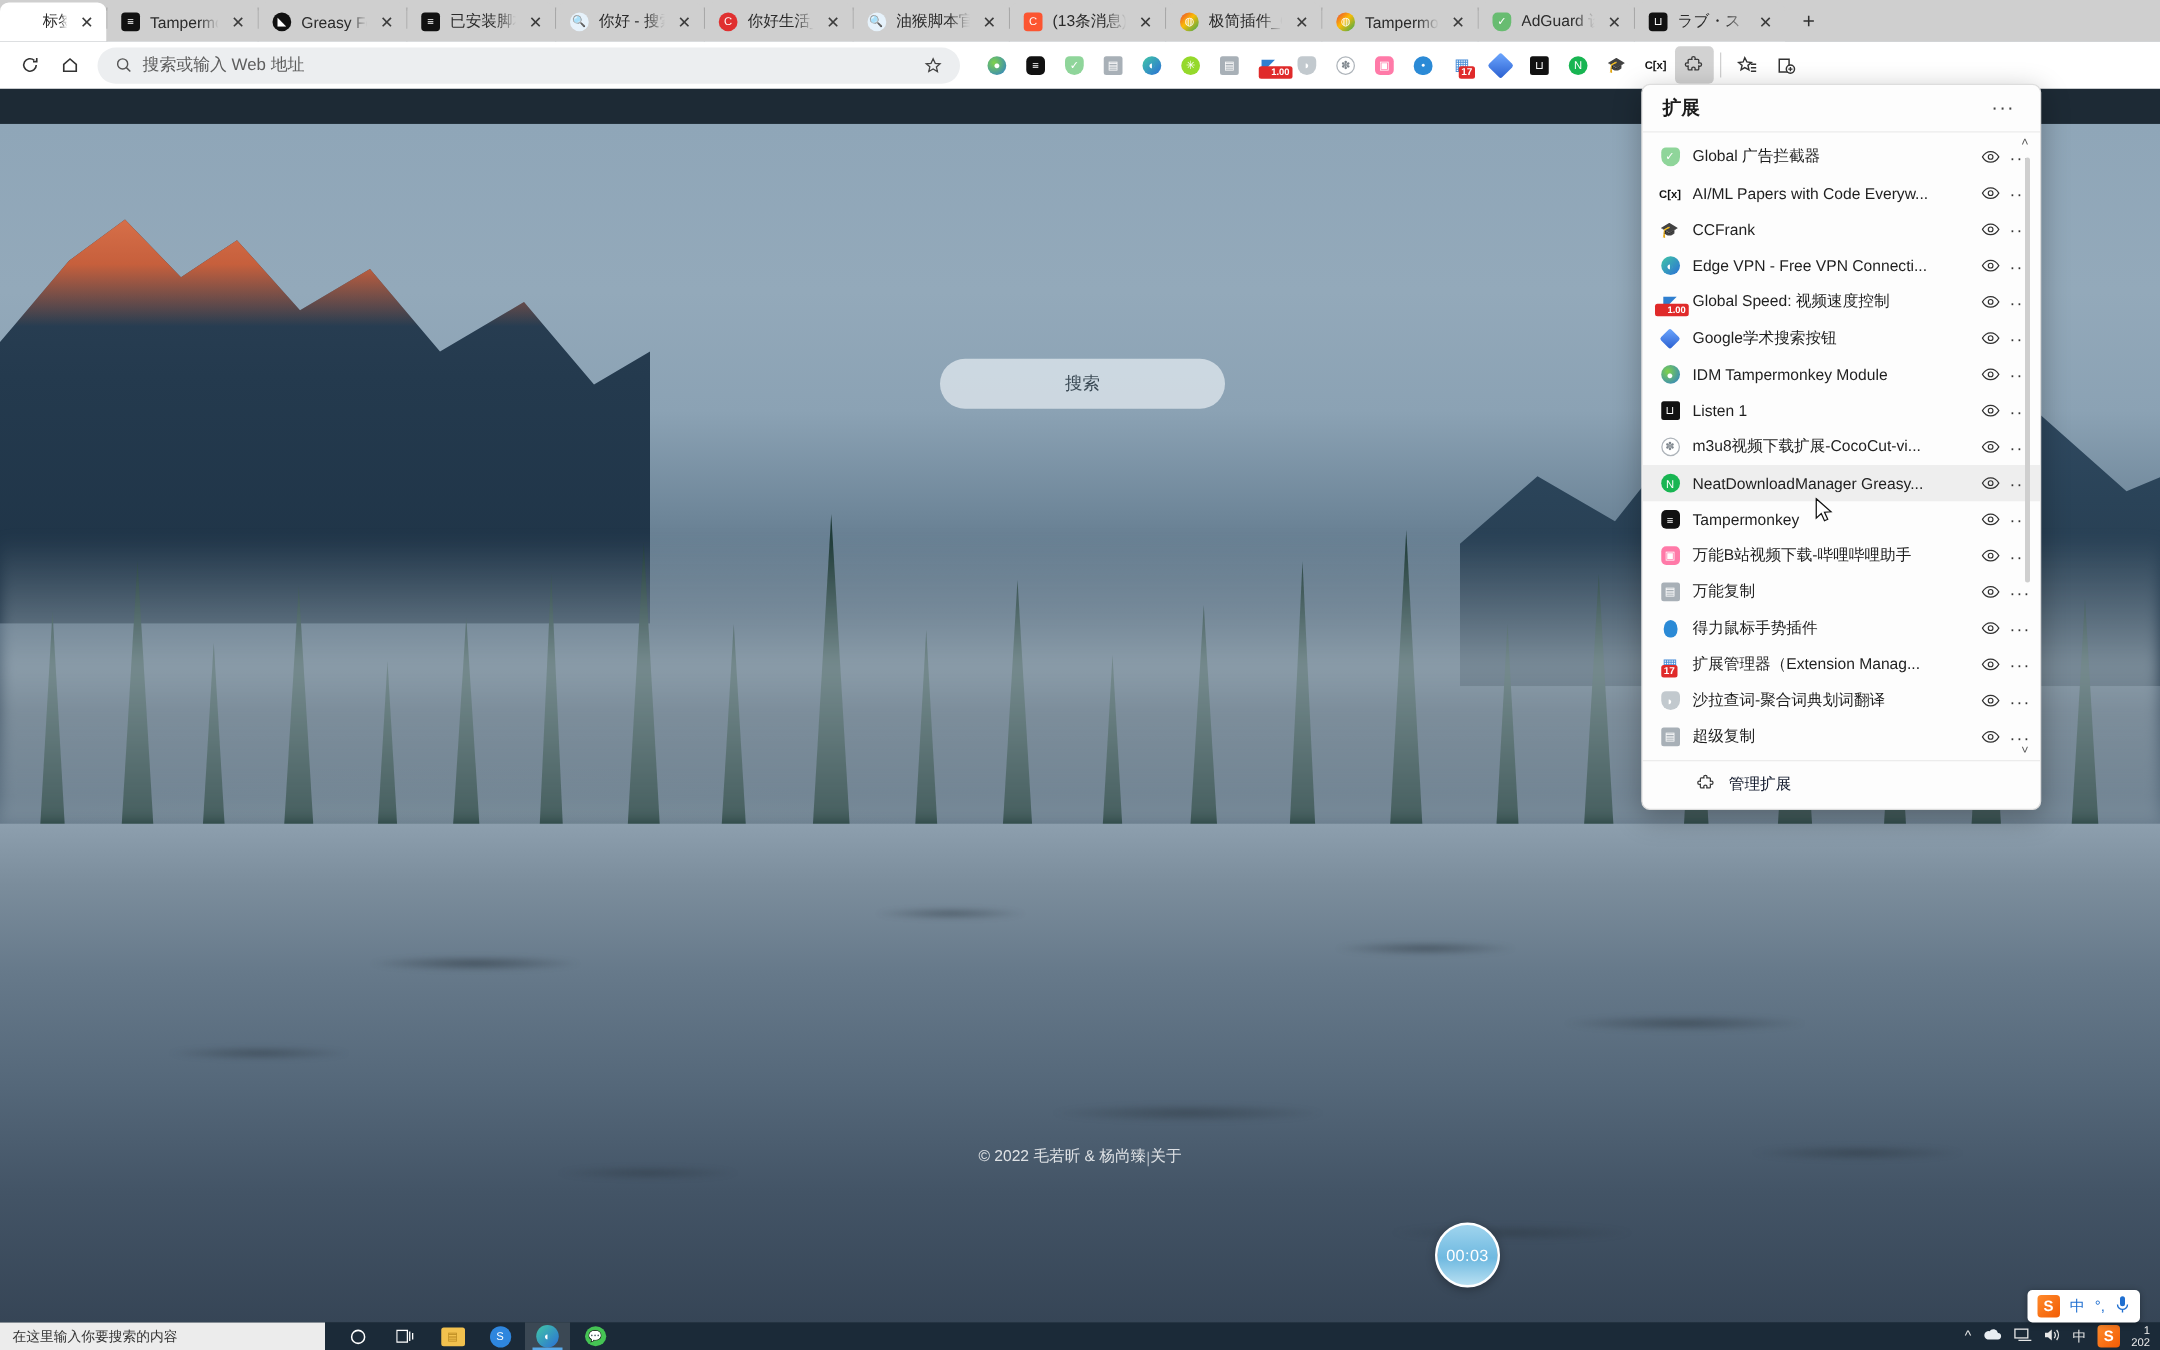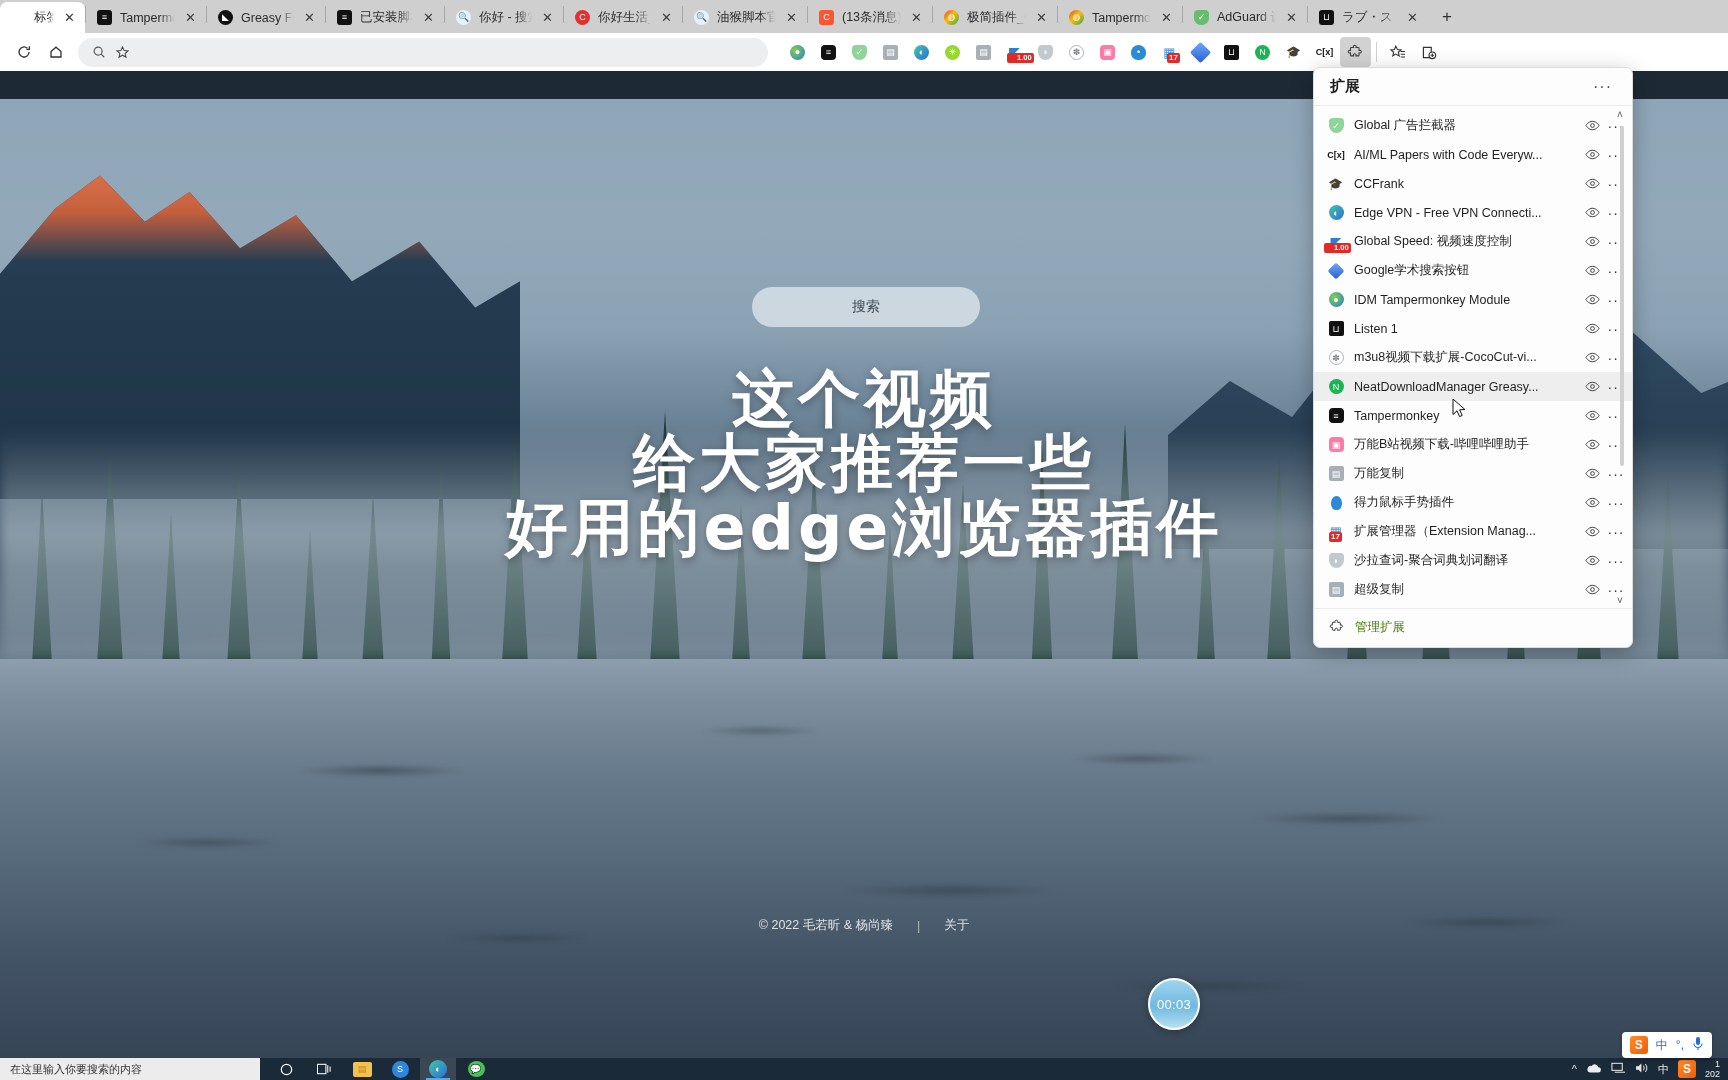--- a/index.html
+++ b/index.html
@@ -186,21 +186,21 @@
     text-shadow: 0 3px 10px rgba(0,0,0,.35);
     line-height: 1.04; letter-spacing: 4px;
   }
   .bigtext .l1 { font-size: 62px; }
   .bigtext .l2 { font-size: 62px; }
   .bigtext .l3 { font-size: 62px; }
 
   .footer {
     position:absolute; left:0; right:0; top: 818px; text-align:center;
     font-size: 12.5px; color: rgba(255,255,255,.82);
-    display:flex; align-items:center; justify-content:center; gap: 24px;
+    display:flex; align-items:center; justify-content:center; gap: 0;
   }
   .footer .sep { color: rgba(255,255,255,.55); }
 
   .timerbadge {
     position:absolute; left: 1148px; top: 978px; width: 52px; height: 52px;
     border-radius: 50%;
     background: linear-gradient(to bottom, #9fd4ee 0%, #6fb9e0 55%, #b8e0f2 100%);
     border: 2px solid #ffffff;
     display:flex; align-items:center; justify-content:center;
     color:#ffffff; font-size: 13px; letter-spacing:.3px;
@@ -238,21 +238,21 @@
   .exrow .emore { width: 24px; flex:0 0 24px; display:flex; align-items:center; justify-content:center; color:#333; font-size:14px; letter-spacing:1px; }
 
   .scrollup, .scrolldn {
     position:absolute; right: 4px; width: 16px; height: 16px;
     display:flex; align-items:center; justify-content:center; color:#555; font-size:10px;
   }
   .scrollup { top: 0px; } .scrolldn { bottom: 0px; }
   .scrollbar { position:absolute; right: 8px; top: 20px; width: 4px; height: 340px; background:#cfcfcf; border-radius:2px; }
 
   .fly-foot { border-top:1px solid #ececec; padding: 3px 0 5px 0; }
-  .footrow { height: 30px; display:flex; align-items:center; padding: 0 14px; font-size: 12.5px; color:#4d7c0f; gap: 10px; }
+  .footrow { height: 30px; display:flex; align-items:center; padding: 0 14px; font-size: 12.5px; color:#0f172a; gap: 10px; margin-left: 28px; }
   .puzzle { width:17px; height:17px; flex:0 0 17px; display:flex; align-items:center; justify-content:center; }
 
   
   .cursor { position:absolute; left: 1452px; top: 398px; width:0; height:0; z-index:60; }
 
   
   .taskbar {
     position:absolute; left:0; bottom:0; width:1728px; height:22px;
     background:#1b2a38; display:flex; align-items:center;
     z-index: 80;
@@ -394,20 +394,21 @@
         </svg>
     </div>
 
     <div class="omnibox">
       <span class="ico">
         <svg width="14" height="14" viewBox="0 0 16 16">
             <circle cx="7" cy="7" r="4.6" fill="none" stroke="#555" stroke-width="1.3"></circle>
             <path d="M10.4 10.4 14 14" stroke="#555" stroke-width="1.3"></path>
           </svg>
       </span>
+      <span class="ph">搜索或输入 Web 地址</span>
       <span class="fav">
         <svg width="15" height="15" viewBox="0 0 16 16">
             <path d="M8 2.2 9.8 6l4.1.4-3.1 2.7.9 4-3.7-2.2L4.3 13l.9-4L2.1 6.4 6.2 6z" fill="none" stroke="#444" stroke-width="1.1"></path>
           </svg>
       </span>
     </div>
 
     <div class="extstrip">
       <div class="extbtn">
           <span class="sq" style="background:radial-gradient(circle at 35% 35%,#7fd24a,#2a7bd0);border-radius:50%;">●</span>
@@ -517,25 +518,20 @@
         <div class="tree" style="left:1575px;width:28px; height:245px; clip-path:polygon(50% 0,100% 100%,0 100%);"></div>
         <div class="tree" style="left:1655px;width:26px; height:220px; clip-path:polygon(50% 0,100% 100%,0 100%);"></div>
       </div>
       <div class="mist"></div>
       <div class="water"></div>
     </div>
 
 
     <div class="searchpill">搜索</div>
 
-    <div class="bigtext">
-      <div class="l1">这个视频</div>
-      <div class="l2">给大家推荐一些</div>
-      <div class="l3">好用的edge浏览器插件</div>
-    </div>
 
     <div class="footer">
       <span>© 2022 毛若昕 &amp; 杨尚臻</span>
       <span class="sep">|</span>
       <span>关于</span>
     </div>
   </div>
 
   <div class="timerbadge">00:03</div>
 

